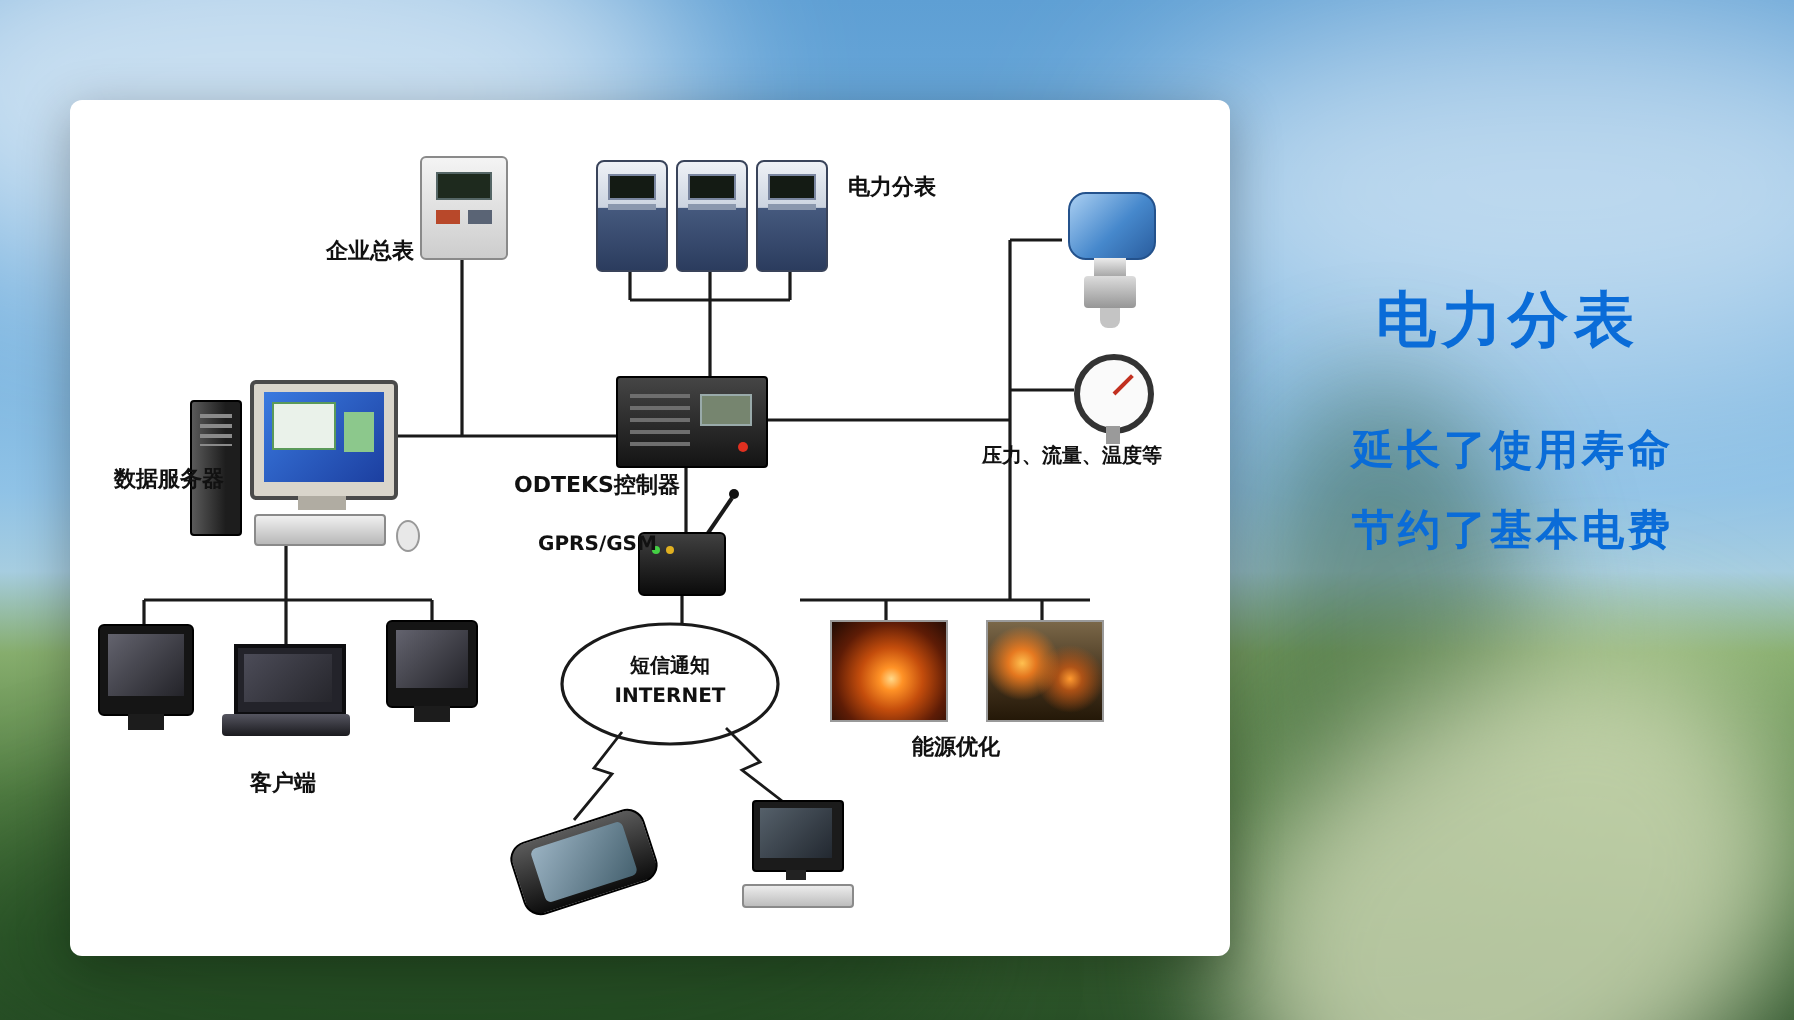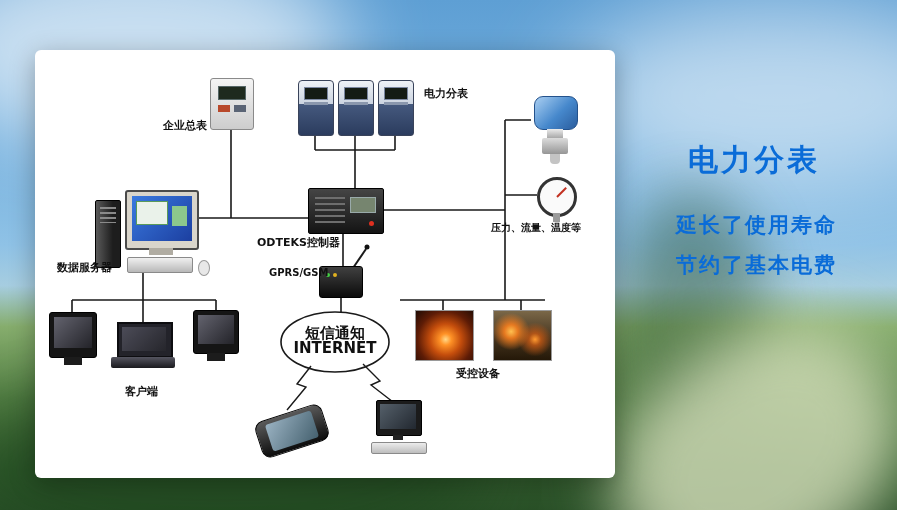--- a/index.html
+++ b/index.html
@@ -24,24 +24,24 @@
     background:#ffffff;border-radius:6px;box-shadow:0 6px 26px rgba(0,0,0,.3);}
   .diagram{position:absolute;inset:0;}
   .wires{position:absolute;inset:0;width:100%;height:100%;}
 
   .lbl{position:absolute;font-size:11px;font-weight:bold;color:#111;white-space:nowrap;}
   .lbl-emeter{left:116px;top:68px;width:56px;text-align:right;}
   .lbl-sub{left:389px;top:36px;}
   .lbl-sensors{left:456px;top:171px;font-size:10px;text-align:right;}
   .lbl-ctrl{left:222px;top:185px;}
   .lbl-gprs{left:234px;top:217px;font-size:10px;}
-  .lbl-server{left:22px;top:182px;margin-top:28px;}
+  .lbl-server{left:22px;top:182px;}
   .lbl-clients{left:90px;top:334px;}
   .lbl-controlled{left:421px;top:316px;}
-  .cloud-text{position:absolute;left:246px;top:276px;width:108px;text-align:center;font-weight:bold;font-size:15px;line-height:15px;color:#111;}
+  .cloud-text{position:absolute;left:246px;top:276px;width:108px;text-align:center;font-weight:bold;font-size:10px;line-height:15px;color:#111;}
 
   
   .emeter{position:absolute;left:175px;top:28px;width:42px;height:50px;background:linear-gradient(#f4f4f4,#cdcdcd);border:1px solid #8a8a8a;border-radius:3px;}
   .emeter .scr{position:absolute;left:7px;top:7px;right:7px;height:12px;background:#1e2a1e;border:1px solid #566;}
   .emeter .btn{position:absolute;left:7px;top:26px;width:12px;height:7px;background:#b8482a;}
   .emeter .btn2{position:absolute;right:7px;top:26px;width:12px;height:7px;background:#5a6475;}
 
   .pmeter{position:absolute;top:30px;width:34px;height:54px;border:1px solid #39435a;border-radius:4px 4px 3px 3px;
     background:linear-gradient(#eef1f6 0%,#ccd4e0 42%,#45597e 43%,#2b3c5e 100%);}
   .pmeter .scr{position:absolute;left:5px;top:6px;right:5px;height:11px;background:#141b14;border:1px solid #7a86a0;}
@@ -222,21 +222,21 @@
       <div class="kbd"></div>
     </div>
 
     <div class="lbl lbl-emeter">企业总表</div>
     <div class="lbl lbl-sub">电力分表</div>
     <div class="lbl lbl-sensors">压力、流量、温度等</div>
     <div class="lbl lbl-ctrl">ODTEKS控制器</div>
     <div class="lbl lbl-gprs">GPRS/GSM</div>
     <div class="lbl lbl-server">数据服务器</div>
     <div class="lbl lbl-clients">客户端</div>
-    <div class="lbl lbl-controlled">受控设备</div>
+    <div class="lbl lbl-controlled">能源优化</div>
     <div class="cloud-text">
       <div>短信通知</div>
       <div>INTERNET</div>
     </div>
   </div>
 </div>
 
 <div class="headline-title">电力分表</div>
 <div class="headline-b1">延长了使用寿命</div>
 <div class="headline-b2">节约了基本电费</div>

